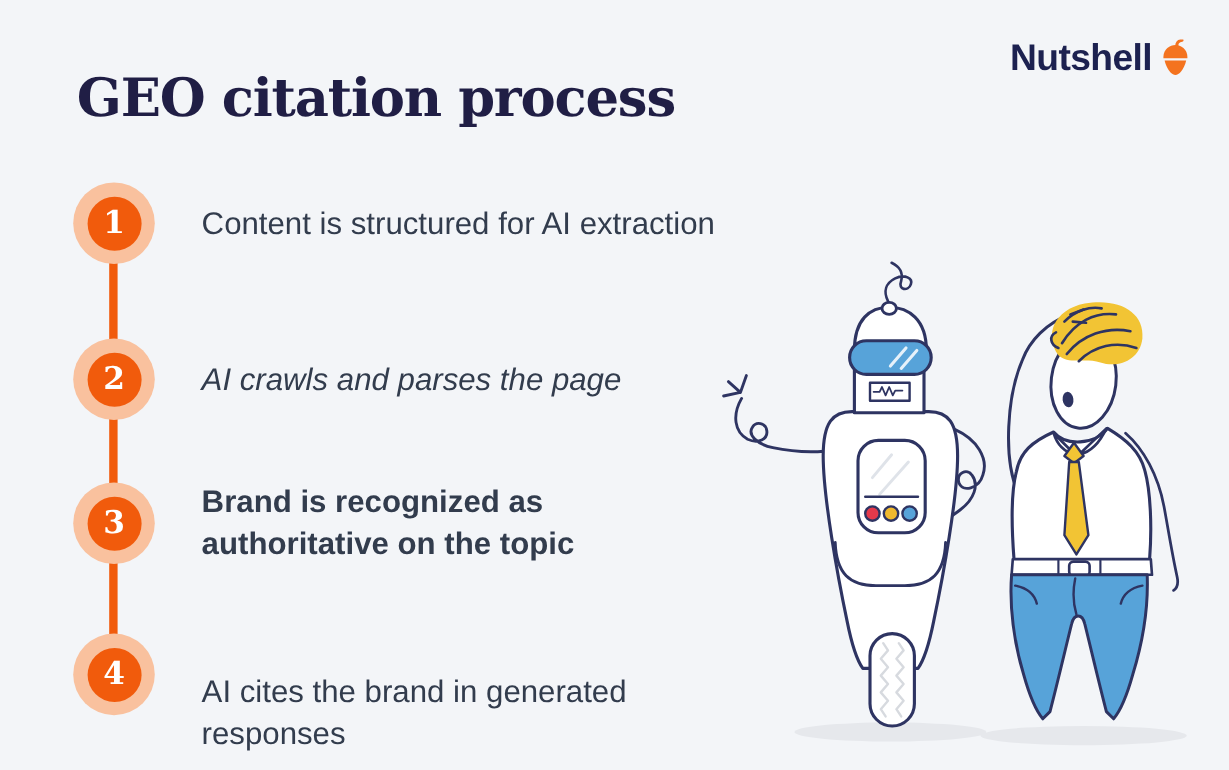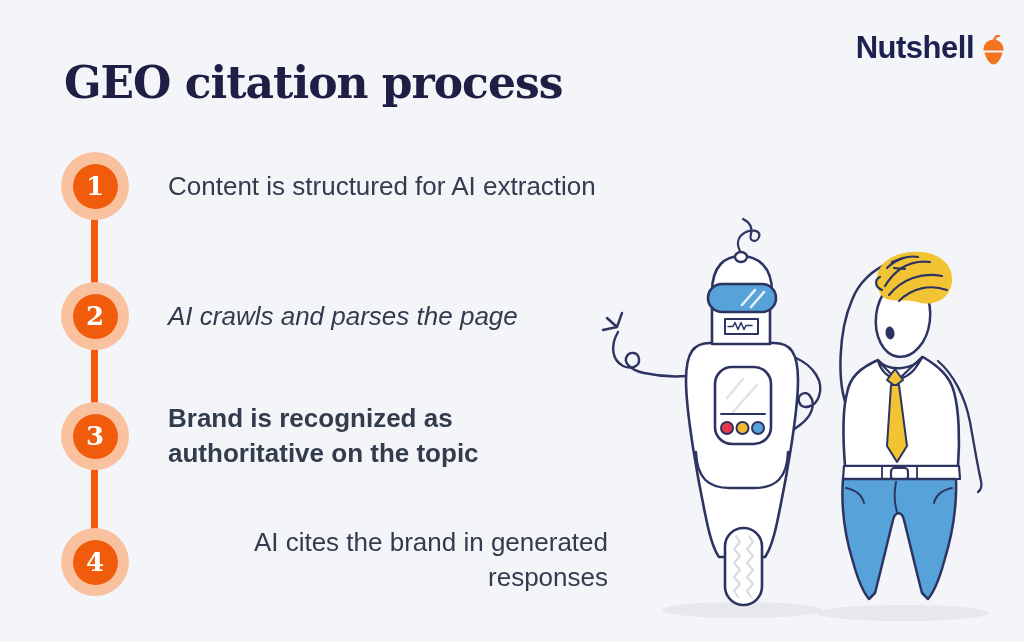--- a/index.html
+++ b/index.html
@@ -23,24 +23,24 @@
     font-family: "DejaVu Serif", serif;
     font-weight: 700;
     font-size: 44px;
     letter-spacing: -1px;
     color: #201E45;
     white-space: nowrap;
   }
   
   .logo {
     position: absolute;
-    right: 18px;
+    right: 32px;
     top: 30px;
     display: flex;
-    align-items: flex-end;
+    align-items: center;
     gap: 7px;
   }
   .logo-text {
     font-family: "Liberation Sans", sans-serif;
     font-weight: 800;
     font-size: 31px;
     letter-spacing: -0.5px;
     color: #1C2150;
   }
   .acorn { width: 25px; height: 31px; display: block; }
@@ -84,21 +84,21 @@
     width: 440px;
     display: flex;
     align-items: center;
     font-size: 26px;
     line-height: 35px;
     color: #323C4D;
   }
   .b1 { top: 152px; } .t1 { top: 146px; height: 80px; }
   .b2 { top: 282px; } .t2 { top: 276px; height: 80px; font-style: italic; }
   .b3 { top: 402px; } .t3 { top: 396px; height: 80px; font-weight: bold; }
-  .b4 { top: 528px; } .t4 { top: 520px; height: 80px; text-align: right; }
+  .b4 { top: 528px; } .t4 { top: 554px; height: 80px; }
   
   .illustration {
     position: absolute;
     left: 590px;
     top: 200px;
     width: 434px;
     height: 430px;
   }
 </style>
 </head>

